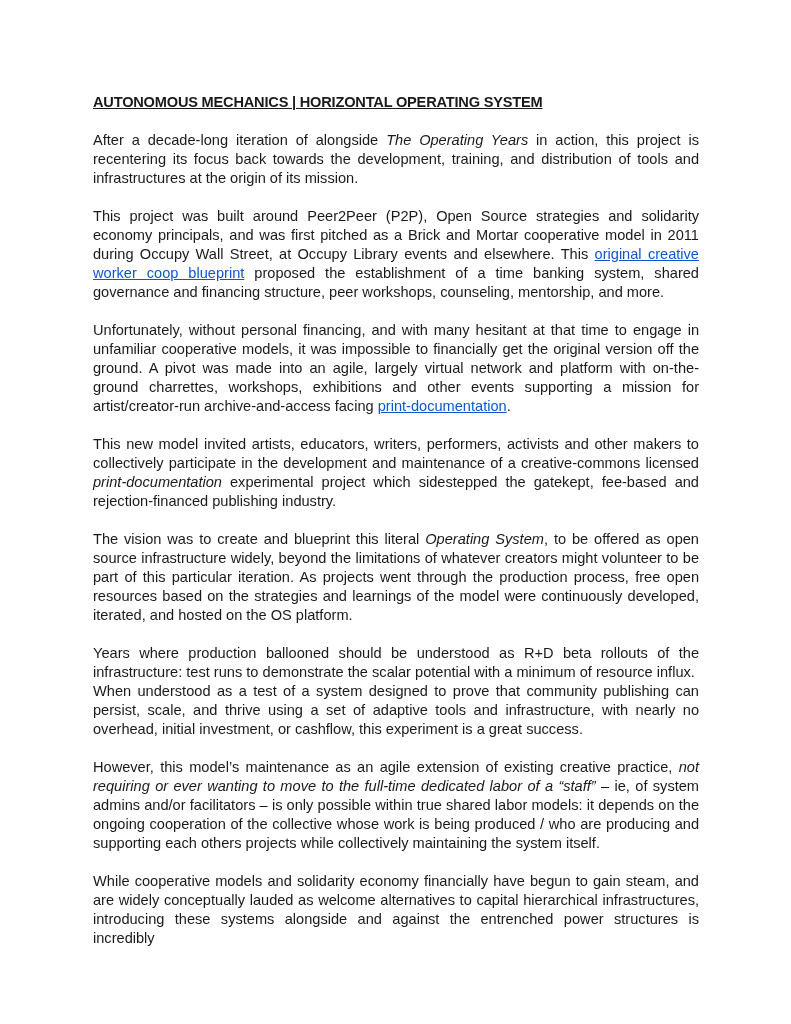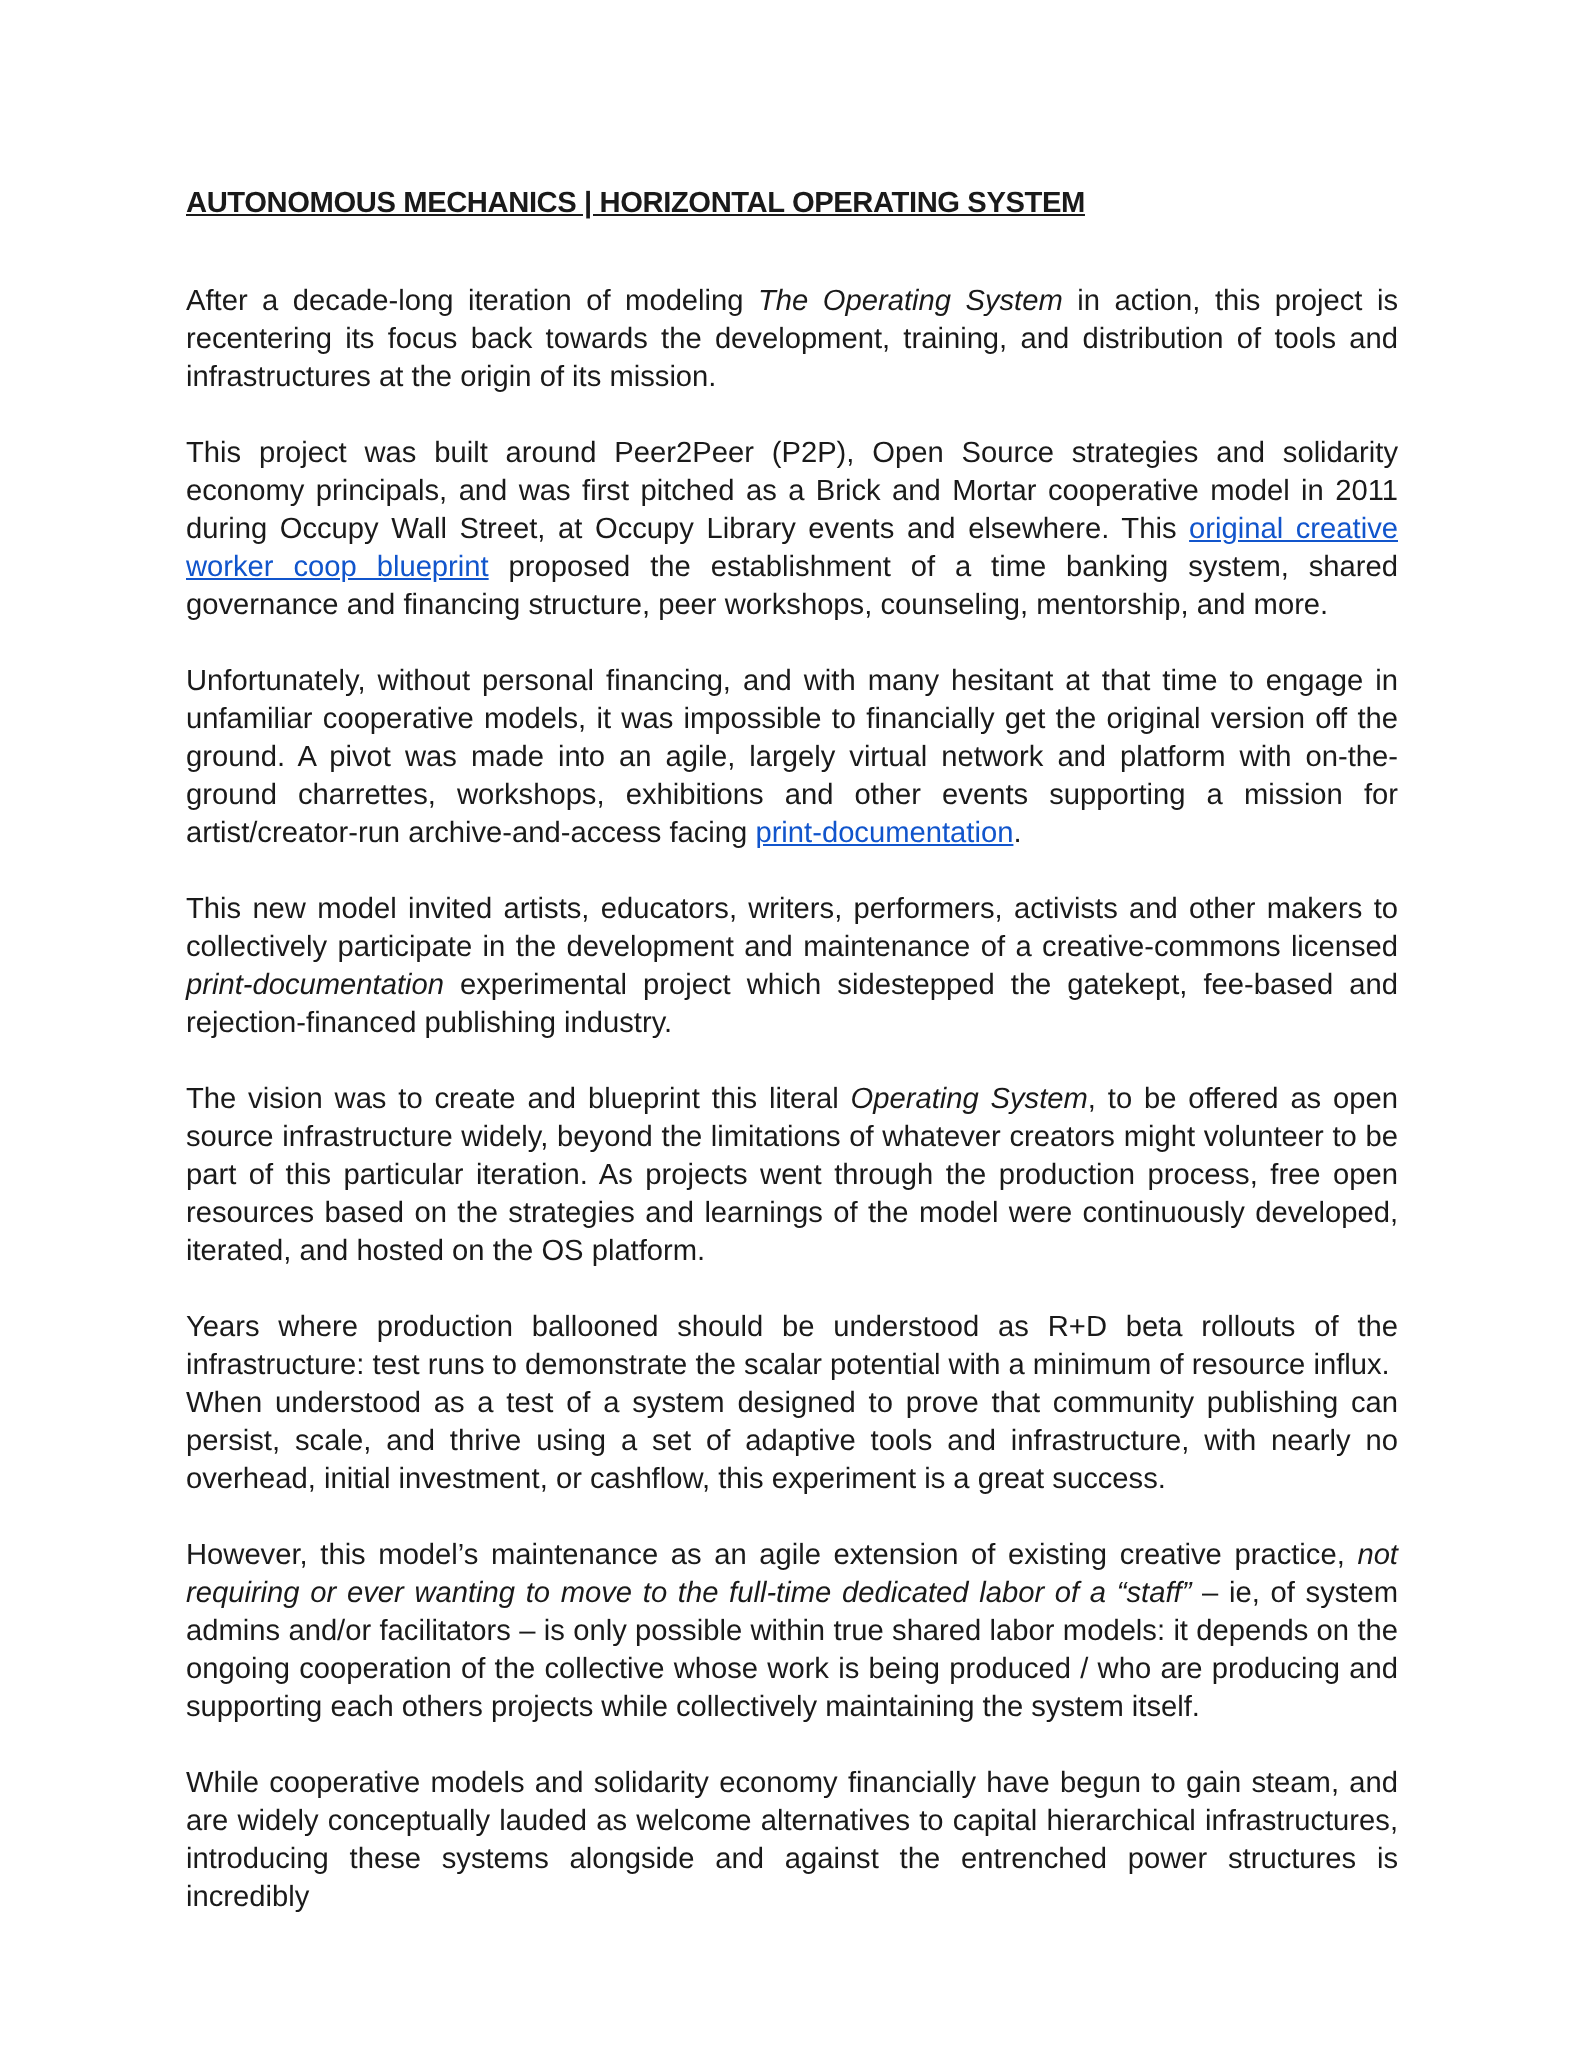--- a/index.html
+++ b/index.html
@@ -10,21 +10,21 @@
     top: 93px;
     width: 606px;
     font-family: "Liberation Sans", sans-serif;
     font-size: 14.6px;
     line-height: 19px;
     color: #1a1a1a;
   }
   .title {
     font-weight: bold;
     text-decoration: underline;
-    margin: 0 0 30px 0;
+    margin: 0 0 19px 0;
     font-size: 14.6px;
     line-height: 19px;
     letter-spacing: -0.2px;
   }
   .para {
     text-align: justify;
     margin: 0 0 19px 0;
   }
   .para .seg { }
   .para .it { font-style: italic; }
@@ -32,21 +32,21 @@
     color: #1155cc;
     text-decoration: underline;
   }
 </style>
 </head>
 <body>
 
 <div class="page">
   <div class="title">AUTONOMOUS MECHANICS | HORIZONTAL OPERATING SYSTEM</div>
 
-  <p class="para"><span class="seg">After a decade-long iteration of modeling </span><span class="it">The Operating System</span><span class="seg"> in action, this project is recentering its focus back towards the development, training, and distribution of tools and infrastructures at the origin of its mission.</span></p>
+  <p class="para"><span class="seg">After a decade-long iteration of alongside </span><span class="it">The Operating Years</span><span class="seg"> in action, this project is recentering its focus back towards the development, training, and distribution of tools and infrastructures at the origin of its mission.</span></p>
 
   <p class="para"><span class="seg">This project was built around Peer2Peer (P2P), Open Source strategies and solidarity economy principals, and was first pitched as a Brick and Mortar cooperative model in 2011 during Occupy Wall Street, at Occupy Library events and elsewhere. This </span><a href="#">original creative worker coop blueprint</a><span class="seg"> proposed the establishment of a time banking system, shared governance and financing structure, peer workshops, counseling, mentorship, and more.</span></p>
 
   <p class="para"><span class="seg">Unfortunately, without personal financing, and with many hesitant at that time to engage in unfamiliar cooperative models, it was impossible to financially get the original version off the ground. A pivot was made into an agile, largely virtual network and platform with on-the-ground charrettes, workshops, exhibitions and other events supporting a mission for artist/creator-run archive-and-access facing </span><a href="#">print-documentation</a><span class="seg">.</span></p>
 
   <p class="para"><span class="seg">This new model invited artists, educators, writers, performers, activists and other makers to collectively participate in the development and maintenance of a creative-commons licensed </span><span class="it">print-documentation</span><span class="seg"> experimental project which sidestepped the gatekept, fee-based and rejection-financed publishing industry.</span></p>
 
   <p class="para"><span class="seg">The vision was to create and blueprint this literal </span><span class="it">Operating System</span><span class="seg">, to be offered as open source infrastructure widely, beyond the limitations of whatever creators might volunteer to be part of this particular iteration. As projects went through the production process, free open resources based on the strategies and learnings of the model were continuously developed, iterated, and hosted on the OS platform.</span></p>
 
   <p class="para"><span class="seg">Years where production ballooned should be understood as R+D beta rollouts of the infrastructure: test runs to demonstrate the scalar potential with a minimum of resource influx.</span><br><span class="seg">When understood as a test of a system designed to prove that community publishing can persist, scale, and thrive using a set of adaptive tools and infrastructure, with nearly no overhead, initial investment, or cashflow, this experiment is a great success.</span></p>

